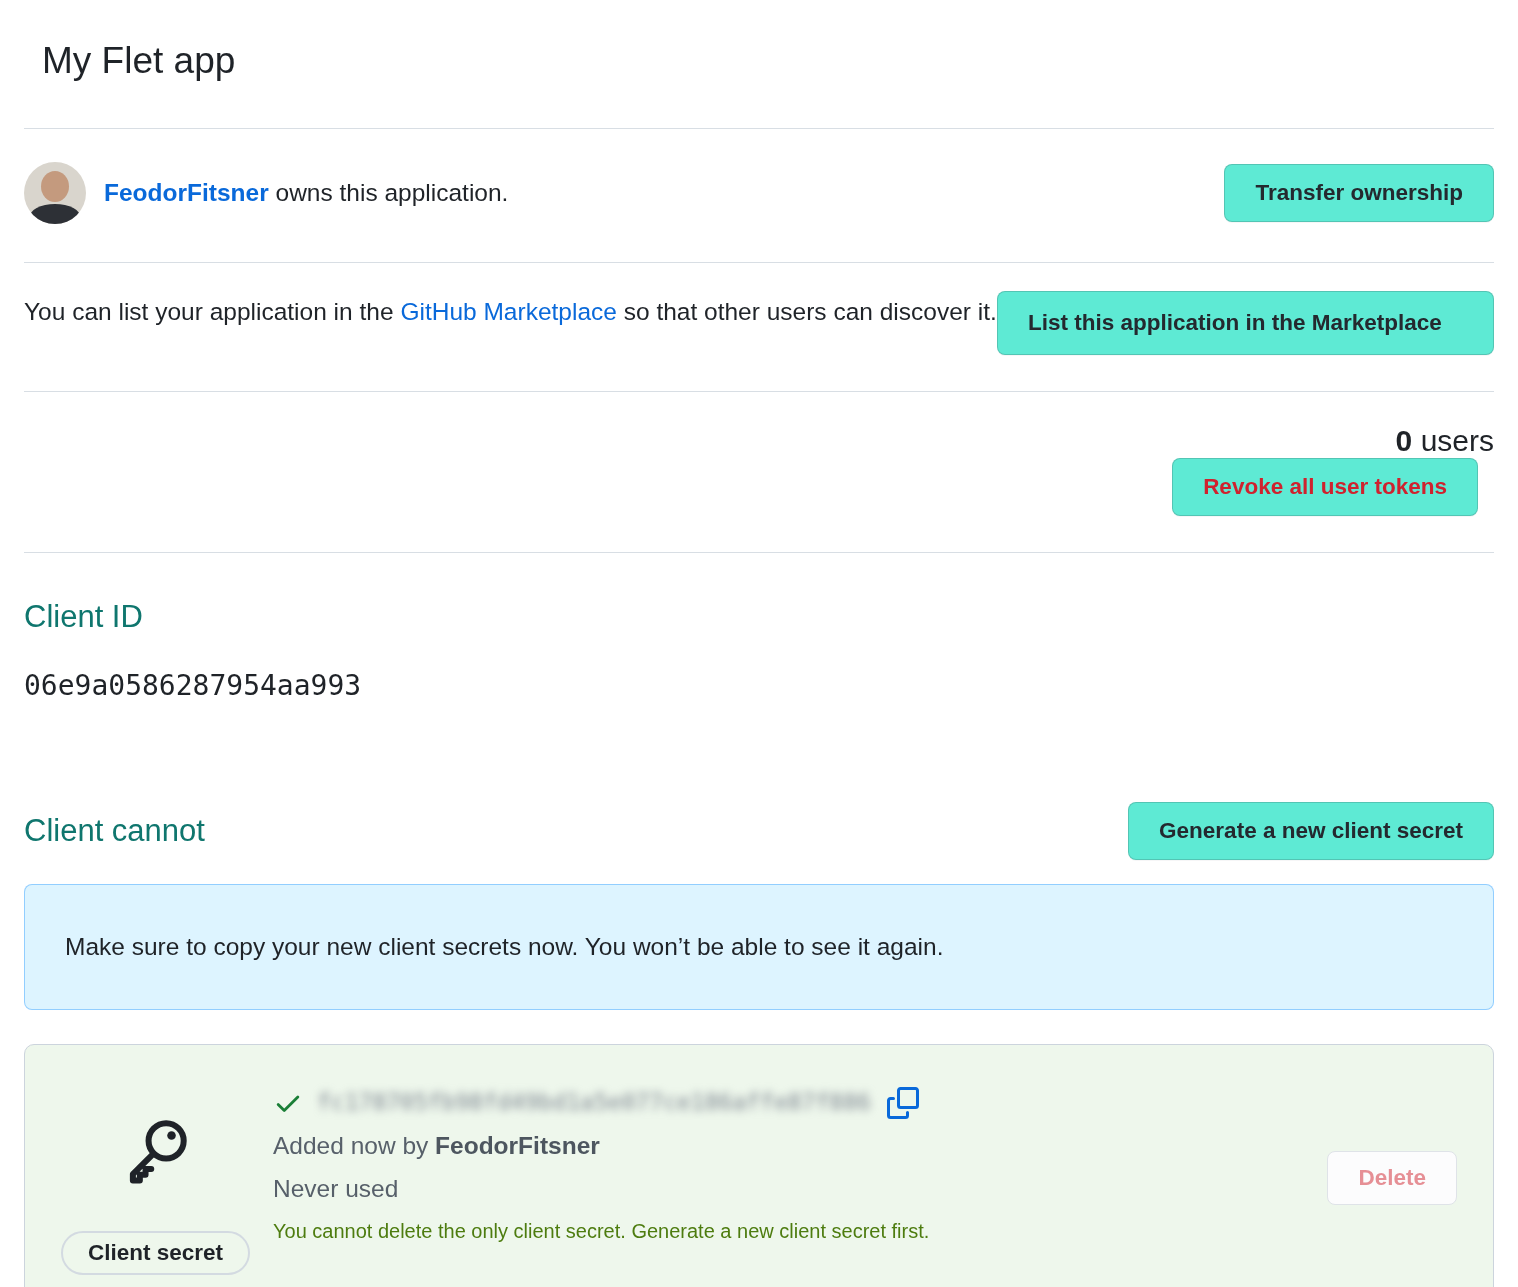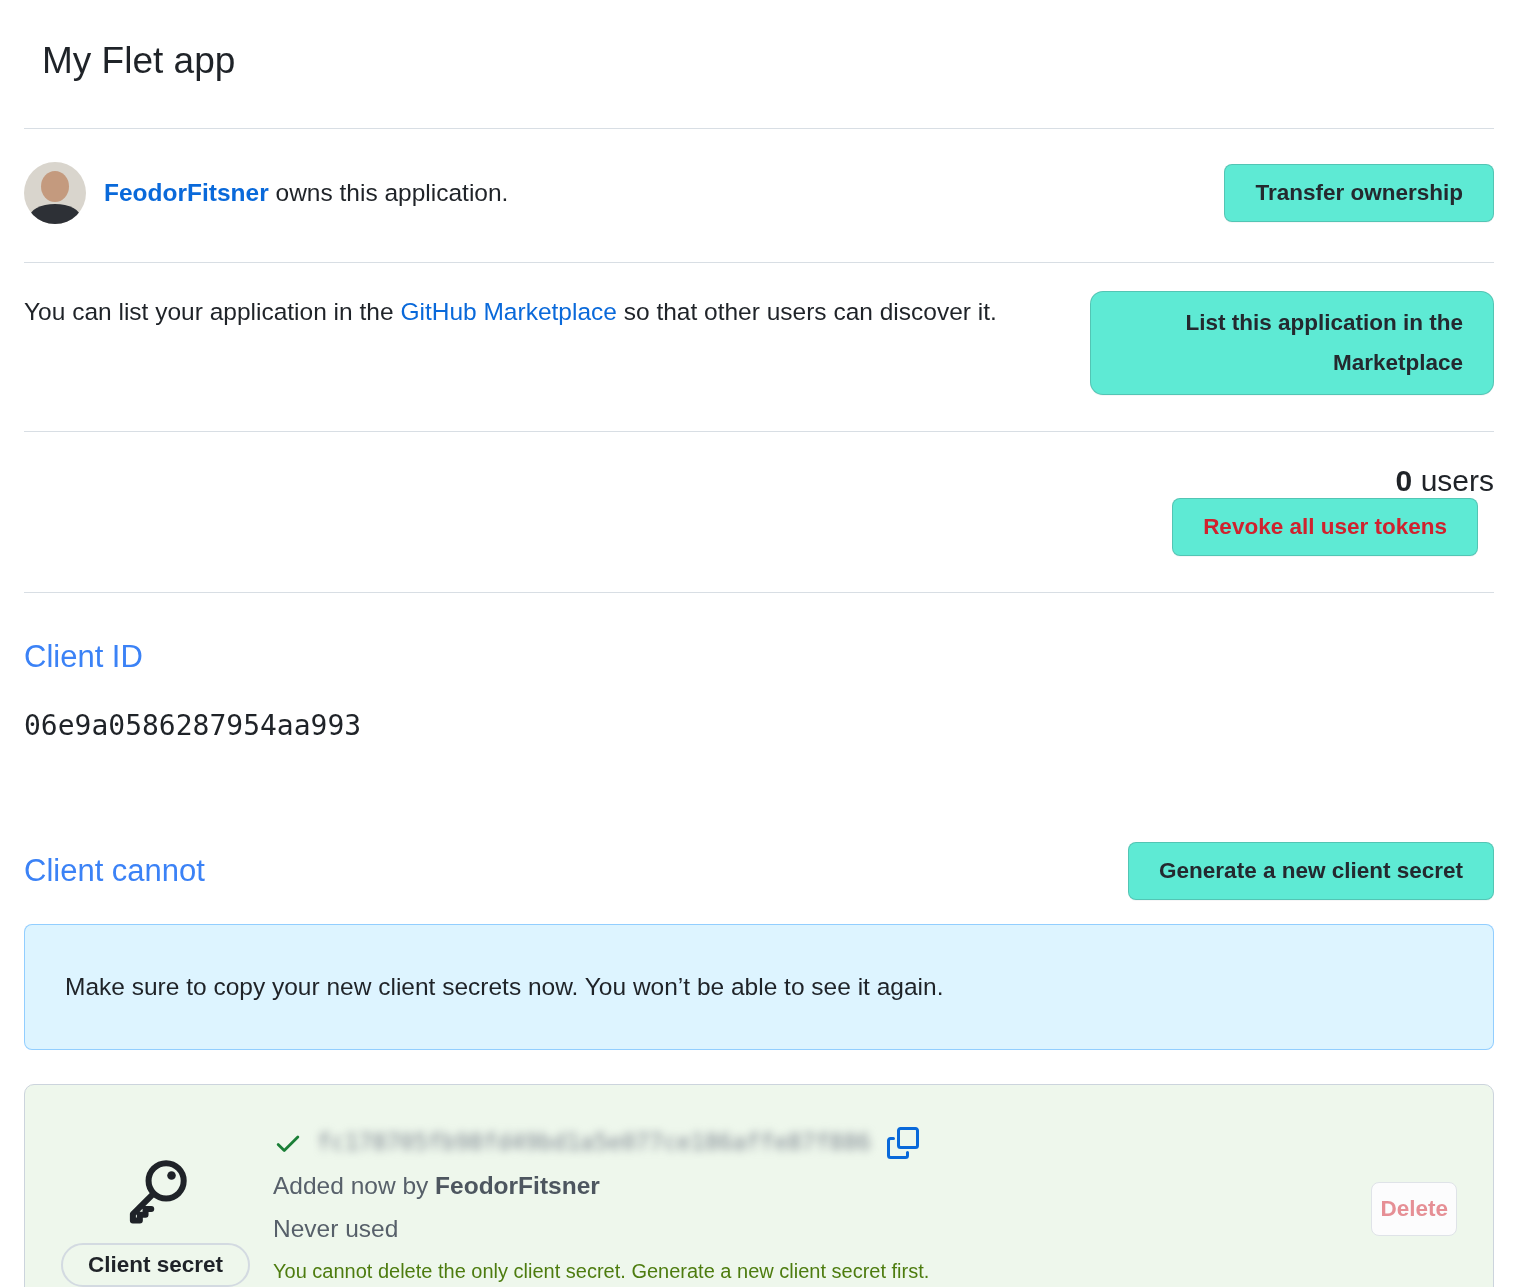--- a/index.html
+++ b/index.html
@@ -86,45 +86,44 @@
     align-items: flex-start;
     padding: 28px 0 36px 0;
   }
   .marketplace-text {
     margin: 0;
     max-width: 985px;
     font-size: 24.5px;
     line-height: 42px;
   }
   .btn-marketplace {
-    width: 404px;
+    width: 497px;
     white-space: normal;
-    text-align: right;
+    text-align: left;
     line-height: 40px;
     padding: 11px 30px;
-    border-radius: 13px;
   }
 
   
   .users-row {
     display: flex;
     align-items: flex-end;
     padding: 32px 0 36px 0;
     flex-direction: column;
   }
   .users-heading { margin: 0; font-size: 30px; font-weight: 400; }
   .users-heading strong { font-weight: 700; }
   .btn-revoke { margin-right: 16px; }
 
   
   .section-heading {
     font-size: 31px;
     font-weight: 400;
     margin: 0;
-    color: #3b82f6;
+    color: #0f766e;
   }
   .client-id-section { margin-top: 46px; }
   .client-id-value {
     font-family: "DejaVu Sans Mono", "Liberation Mono", monospace;
     font-size: 28px;
     margin-top: 34px;
     color: #1f2328;
   }
 
   
@@ -149,21 +148,21 @@
     background: #eef7ec;
     border: 1.5px solid #ccd4dd;
     border-radius: 10px;
     box-shadow: 0 2px 0 rgba(200,210,220,0.45);
     padding: 36px 36px 36px 36px;
     display: flex;
     align-items: flex-start;
     min-height: 250px;
   }
   .secret-left { width: 212px; flex: 0 0 auto; padding-top: 32px; }
-  .secret-badge-col { display: inline-flex; flex-direction: column; align-items: center; }
+  .secret-badge-col { display: inline-flex; flex-direction: column; align-items: center; gap: 28px; }
   .key-svg { display: block; }
   .secret-badge {
     margin-top: 14px;
     border: 2px solid #d3dae1;
     border-radius: 999px;
     padding: 7px 25px;
     font-size: 22.5px;
     font-weight: 700;
     color: #1f2328;
     white-space: nowrap;
@@ -188,21 +187,21 @@
   .copy-btn {
     background: none; border: 0; padding: 0; margin-left: 2px;
     cursor: pointer; display: inline-flex; align-items: center;
   }
   .secret-meta { font-size: 24.5px; line-height: 43px; color: #57606a; }
   .secret-meta strong { color: #4d565f; font-weight: 700; }
   .secret-note { font-size: 20px; line-height: 43px; color: #4d7c0f; }
   .btn-delete {
     align-self: center;
     margin-left: auto;
-    padding: 11px 8px;
+    padding: 11px 30px;
   }
 </style>
 </head>
 <body>
 
 <div class="page">
 
   <h1 class="page-title">My Flet app</h1>
 
   <hr class="divider">

